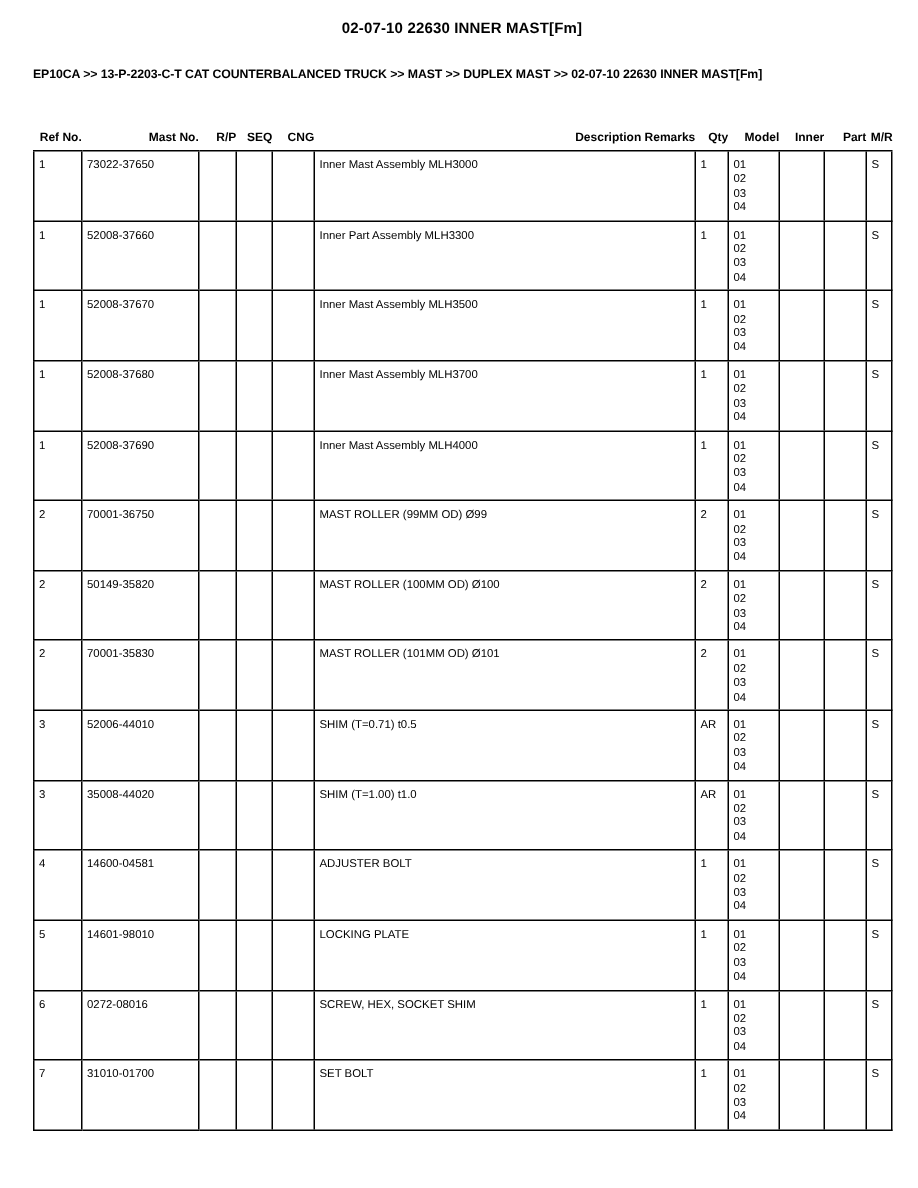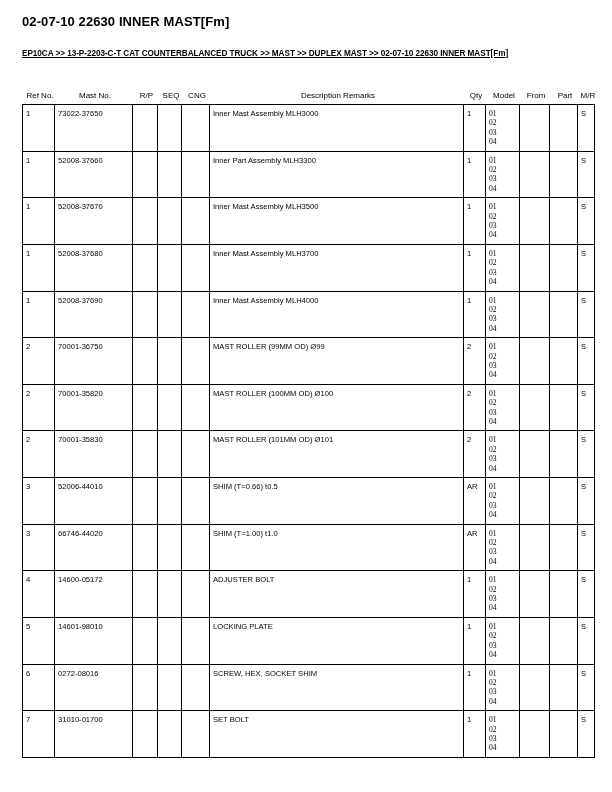--- a/index.html
+++ b/index.html
@@ -15,41 +15,41 @@
     -webkit-font-smoothing: antialiased;
   }
   .page {
     position: relative;
     width: 612px;
     height: 792px;
     box-sizing: border-box;
     padding: 14px 18px 0 22px;
   }
   .doc-title {
-    font-size: 13px;
+    font-size: 10px;
     font-weight: bold;
     letter-spacing: 0.1px;
     margin: 0 0 20px 0;
+    text-align: center;
   }
   .breadcrumb {
     font-size: 8.2px;
     font-weight: bold;
     letter-spacing: -0.05px;
     margin: 0 0 26px 0;
-    text-decoration: underline;
   }
   table.parts {
     border-collapse: collapse;
     width: 572px;
     table-layout: fixed;
   }
   table.parts th {
     font-size: 8px;
-    font-weight: normal;
-    text-align: center;
+    font-weight: bold;
+    text-align: right;
     padding: 0 0 4px 3px;
     border: none;
     vertical-align: bottom;
     white-space: nowrap;
   }
   thead tr.head-row th {
     border-bottom: 1.1px solid #000;
     height: 16px;
   }
   table.parts td {
@@ -60,21 +60,20 @@
     border-bottom: 1px solid #000;
     line-height: 9.2px;
     height: 38px;
     box-sizing: border-box;
   }
   table.parts td.last-col {
     border-right: 1px solid #000;
   }
   .model-cell div {
     line-height: 9.4px;
-    font-family: Liberation Serif, serif;
   }
   
   col.c-ref   { width: 32px; }
   col.c-part  { width: 78px; }
   col.c-rp    { width: 25px; }
   col.c-seq   { width: 24px; }
   col.c-cng   { width: 28px; }
   col.c-desc  { width: 254px; }
   col.c-qty   { width: 22px; }
   col.c-model { width: 34px; }
@@ -108,21 +107,21 @@
     <thead>
       <tr class="head-row">
         <th>Ref No.</th>
         <th>Mast No.</th>
         <th>R/P</th>
         <th>SEQ</th>
         <th>CNG</th>
         <th>Description Remarks</th>
         <th>Qty</th>
         <th>Model</th>
-        <th>From</th>
+        <th>Inner</th>
         <th>Part</th>
         <th>M/R</th>
       </tr>
     </thead>
     <tbody id="parts-body">
         <tr>
           <td>1</td>
           <td>73022-37650</td>
           <td></td>
           <td></td>
@@ -224,21 +223,21 @@
             <div>02</div>
             <div>03</div>
             <div>04</div>
           </td>
           <td></td>
           <td></td>
           <td class="last-col">S</td>
         </tr>
         <tr>
           <td>2</td>
-          <td>70001-35820</td>
+          <td>50149-35820</td>
           <td></td>
           <td></td>
           <td></td>
           <td>MAST ROLLER (100MM OD) Ø100</td>
           <td>2</td>
           <td class="model-cell">
             <div>01</div>
             <div>02</div>
             <div>03</div>
             <div>04</div>
@@ -264,53 +263,53 @@
           <td></td>
           <td></td>
           <td class="last-col">S</td>
         </tr>
         <tr>
           <td>3</td>
           <td>52006-44010</td>
           <td></td>
           <td></td>
           <td></td>
-          <td>SHIM (T=0.66) t0.5</td>
+          <td>SHIM (T=0.71) t0.5</td>
           <td>AR</td>
           <td class="model-cell">
             <div>01</div>
             <div>02</div>
             <div>03</div>
             <div>04</div>
           </td>
           <td></td>
           <td></td>
           <td class="last-col">S</td>
         </tr>
         <tr>
           <td>3</td>
-          <td>66746-44020</td>
+          <td>35008-44020</td>
           <td></td>
           <td></td>
           <td></td>
           <td>SHIM (T=1.00) t1.0</td>
           <td>AR</td>
           <td class="model-cell">
             <div>01</div>
             <div>02</div>
             <div>03</div>
             <div>04</div>
           </td>
           <td></td>
           <td></td>
           <td class="last-col">S</td>
         </tr>
         <tr>
           <td>4</td>
-          <td>14600-05172</td>
+          <td>14600-04581</td>
           <td></td>
           <td></td>
           <td></td>
           <td>ADJUSTER BOLT</td>
           <td>1</td>
           <td class="model-cell">
             <div>01</div>
             <div>02</div>
             <div>03</div>
             <div>04</div>

